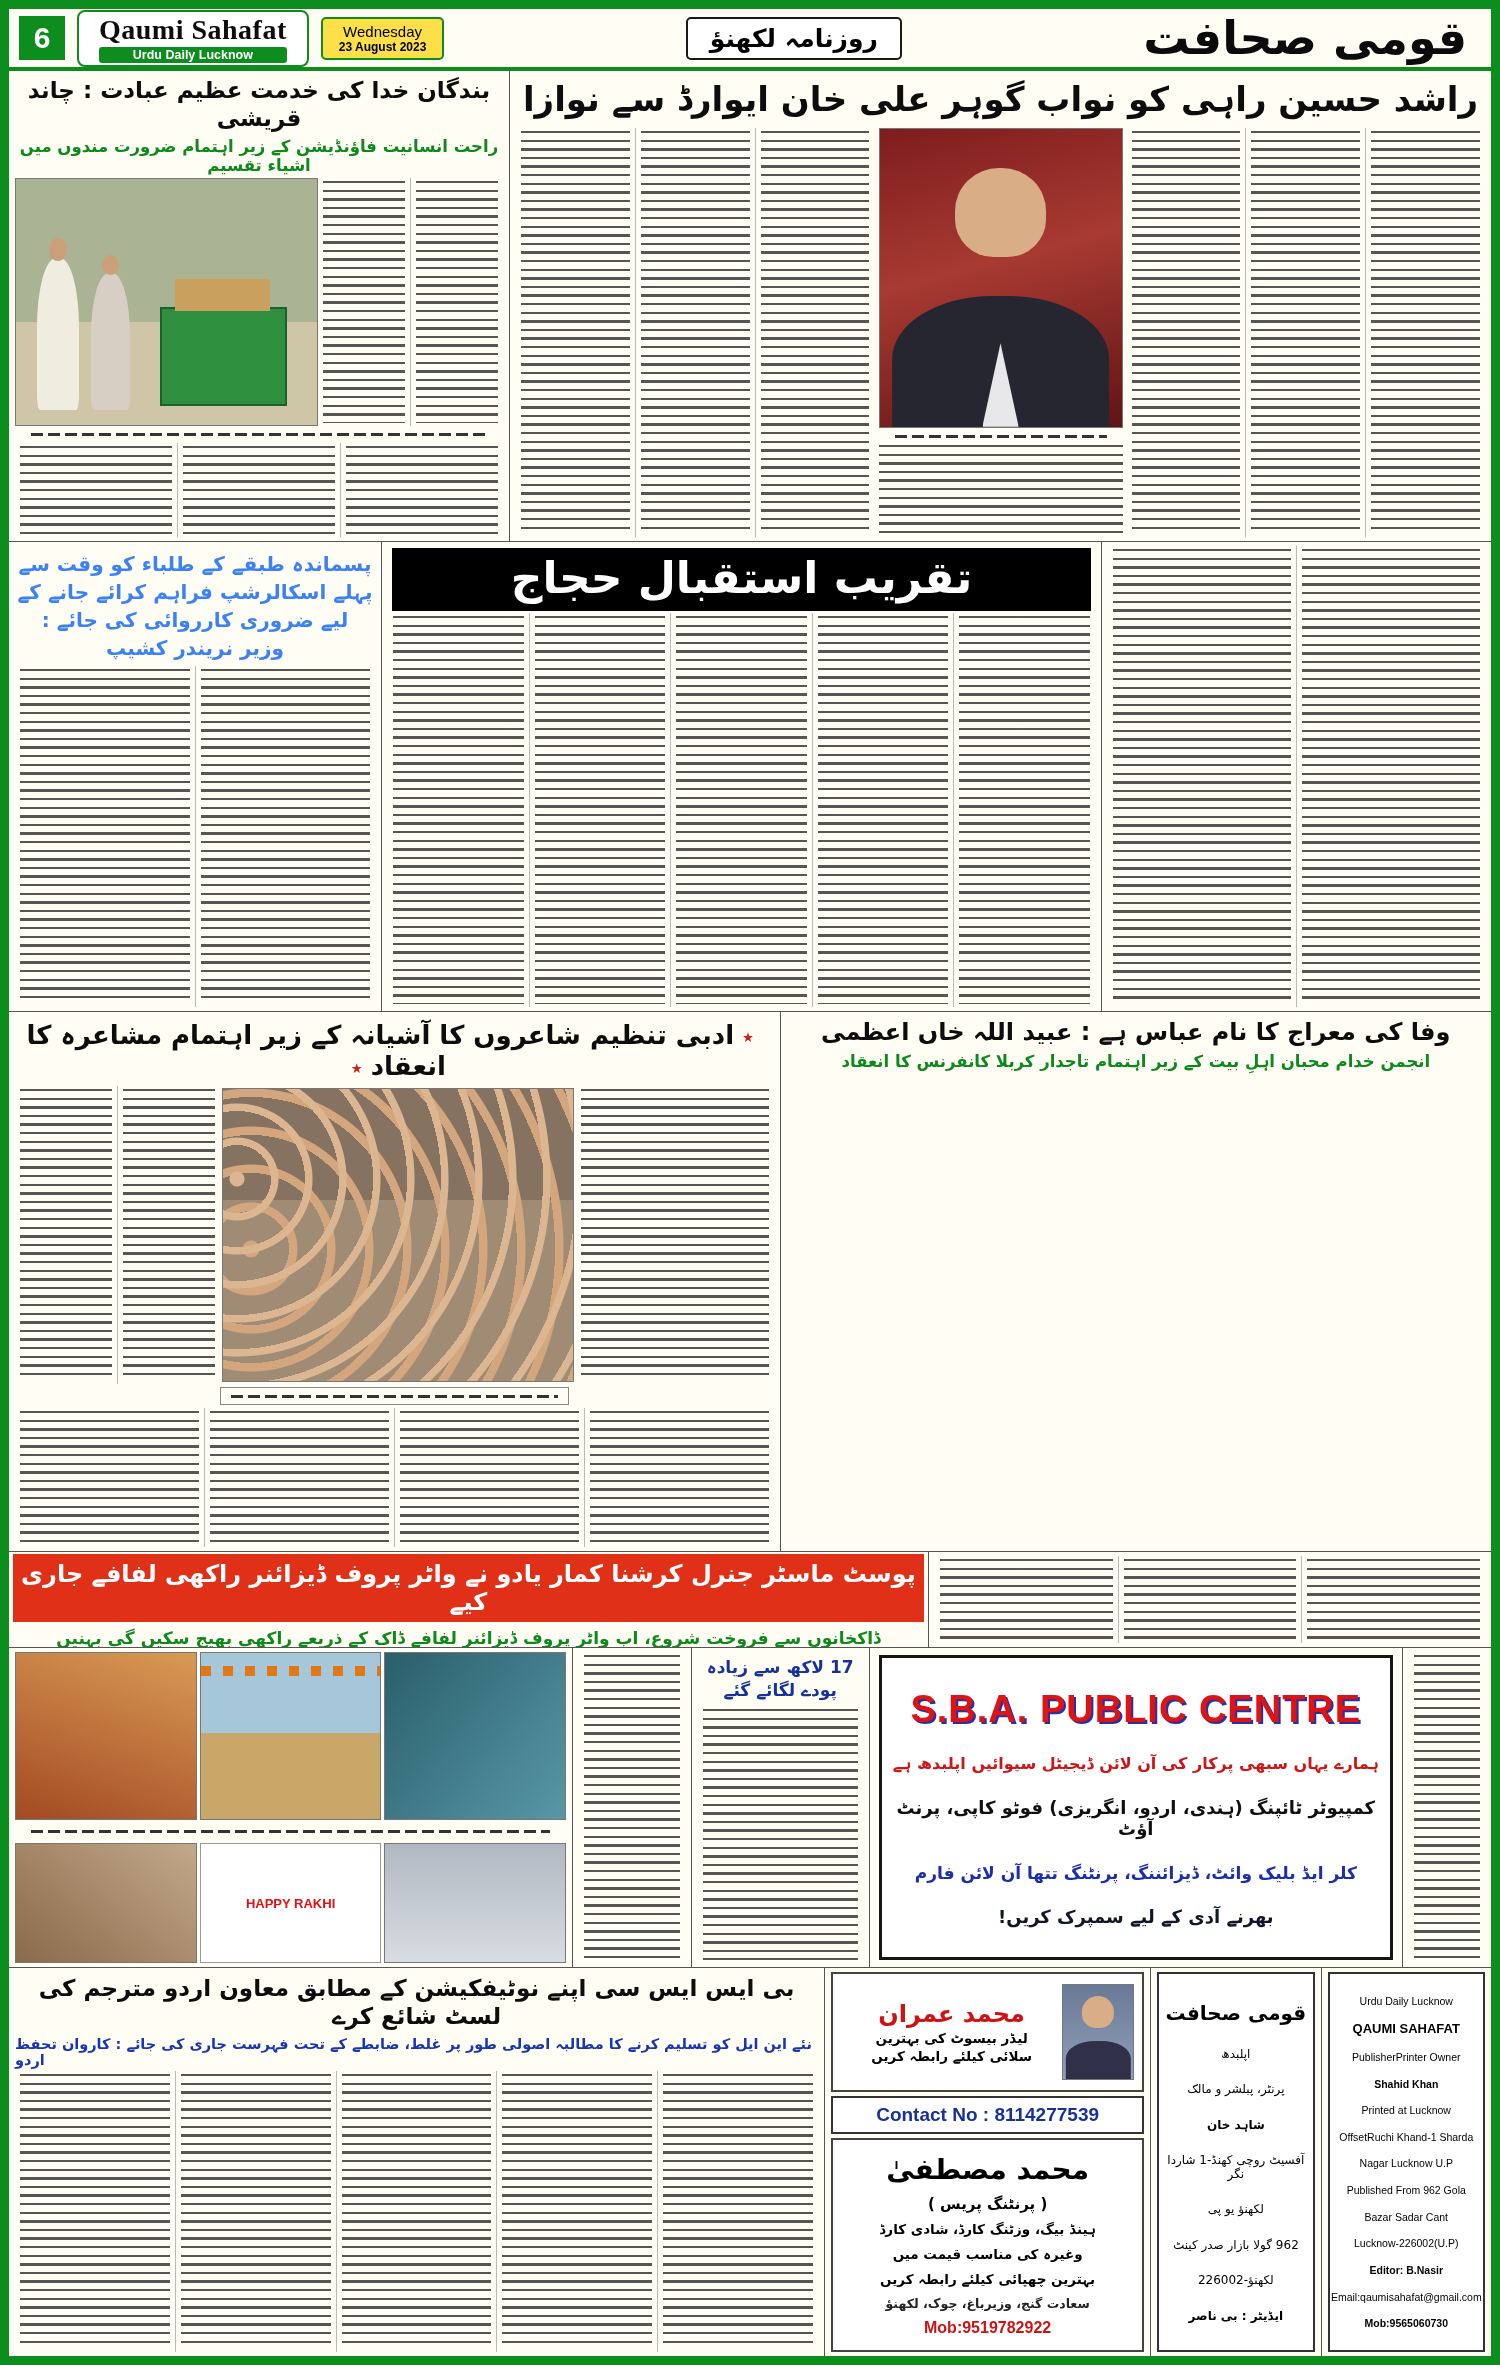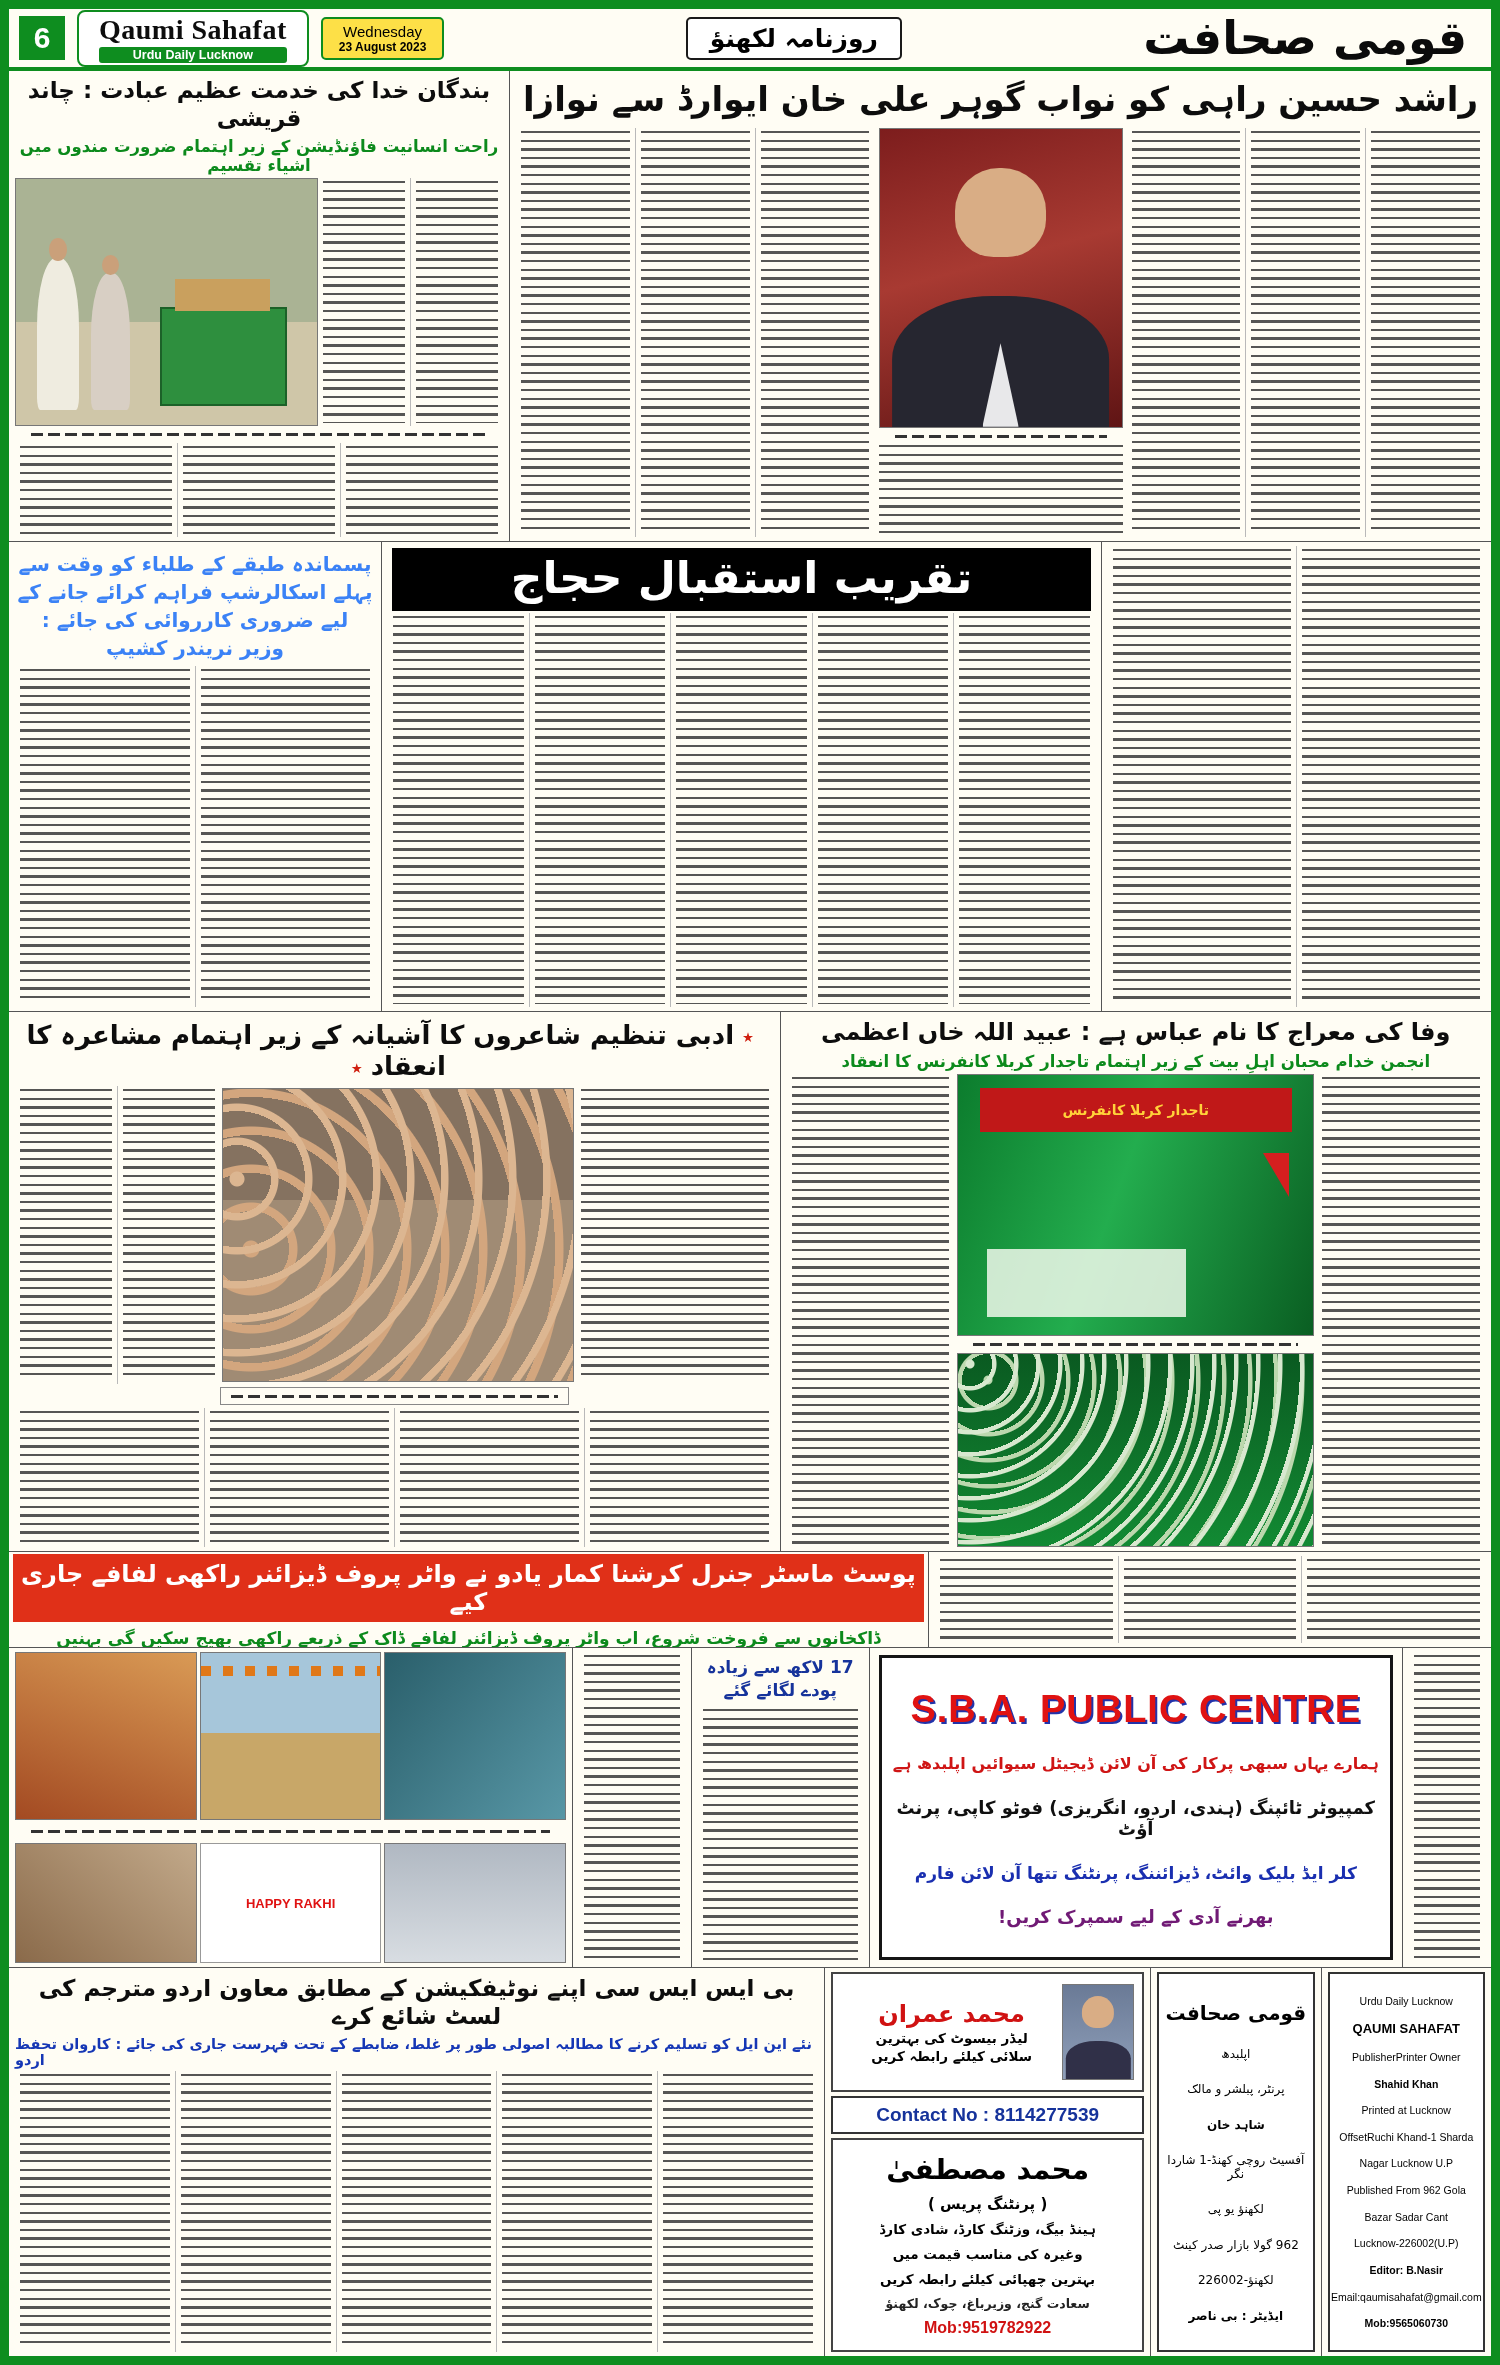--- a/index.html
+++ b/index.html
@@ -133,21 +133,21 @@
   
   .sba-box { border:3px solid #151515; background:#fff; flex:1; margin:3px;
              display:flex; flex-direction:column; align-items:center; justify-content:space-evenly;
              padding:6px 8px; text-align:center; }
   .sba-title { font-family:"Liberation Sans", sans-serif; font-weight:bold; font-size:38px;
                color:#e01212; text-shadow:2px 2px 0 #2233aa; letter-spacing:1px; }
   .sba-l { direction:rtl; font-weight:bold; }
   .sba-l1 { color:#cf1515; font-size:16px; }
   .sba-l2 { color:#101010; font-size:18px; }
   .sba-l3 { color:#1a2fb0; font-size:17px; }
-  .sba-l4 { color:#701a75; font-size:18px; }
+  .sba-l4 { color:#0f172a; font-size:18px; }
 
   
   .ads-stack { gap:4px; }
   .imran-ad { border:2px solid #444; height:120px; display:flex; align-items:center;
               justify-content:space-between; padding:4px 8px; background:#fff; }
   .imran-text { direction:rtl; text-align:center; flex:1; }
   .imran-name { color:#d01212; font-weight:bold; font-size:24px; }
   .imran-line { font-weight:bold; font-size:13.5px; padding-top:2px; }
   .imran-ph { width:72px; height:96px; background:linear-gradient(#6a7a96,#90a0ba);
               position:relative; border:1px solid #777; flex:none; }
@@ -343,39 +343,20 @@
             </div>
             <div class="c">
               <div class="st"></div>
             </div>
           </div>
       </article>
 
       <article style="flex:1">
         <div class="h-urdu h-karbala">وفا کی معراج کا نام عباس ہے : عبید اللہ خاں اعظمی</div>
         <div class="sub-green">انجمن خدام محبان اہلِ بیت کے زیر اہتمام تاجدار کربلا کانفرنس کا انعقاد</div>
-        <div style="display:flex;flex:1;min-height:0">
-          <div class="cols" style="flex:0 0 24%">
-              <div class="c">
-                <div class="st"></div>
-              </div>
-            </div>
-          <div style="flex:1;display:flex;flex-direction:column;padding:0 3px">
-            <div class="ph karbala1" style="height:262px">
-              <div class="kb-banner">تاجدار کربلا کانفرنس</div>
-            </div>
-            <div class="cap"></div>
-            <div class="ph karbala2" style="flex:1"></div>
-          </div>
-          <div class="cols" style="flex:0 0 24%">
-              <div class="c">
-                <div class="st"></div>
-              </div>
-            </div>
-        </div>
       </article>
     </section>
 
     <section class="row r4">
       <div style="flex:0 0 62%;padding:2px 4px">
         <div class="rakhi-banner">پوسٹ ماسٹر جنرل کرشنا کمار یادو نے واٹر پروف ڈیزائنر راکھی لفافے جاری کیے</div>
         <div class="rakhi-sub">ڈاکخانوں سے فروخت شروع، اب واٹر پروف ڈیزائنر لفافے ڈاک کے ذریعے راکھی بھیج سکیں گی بہنیں</div>
       </div>
       <div style="flex:1">
         <div class="cols">

